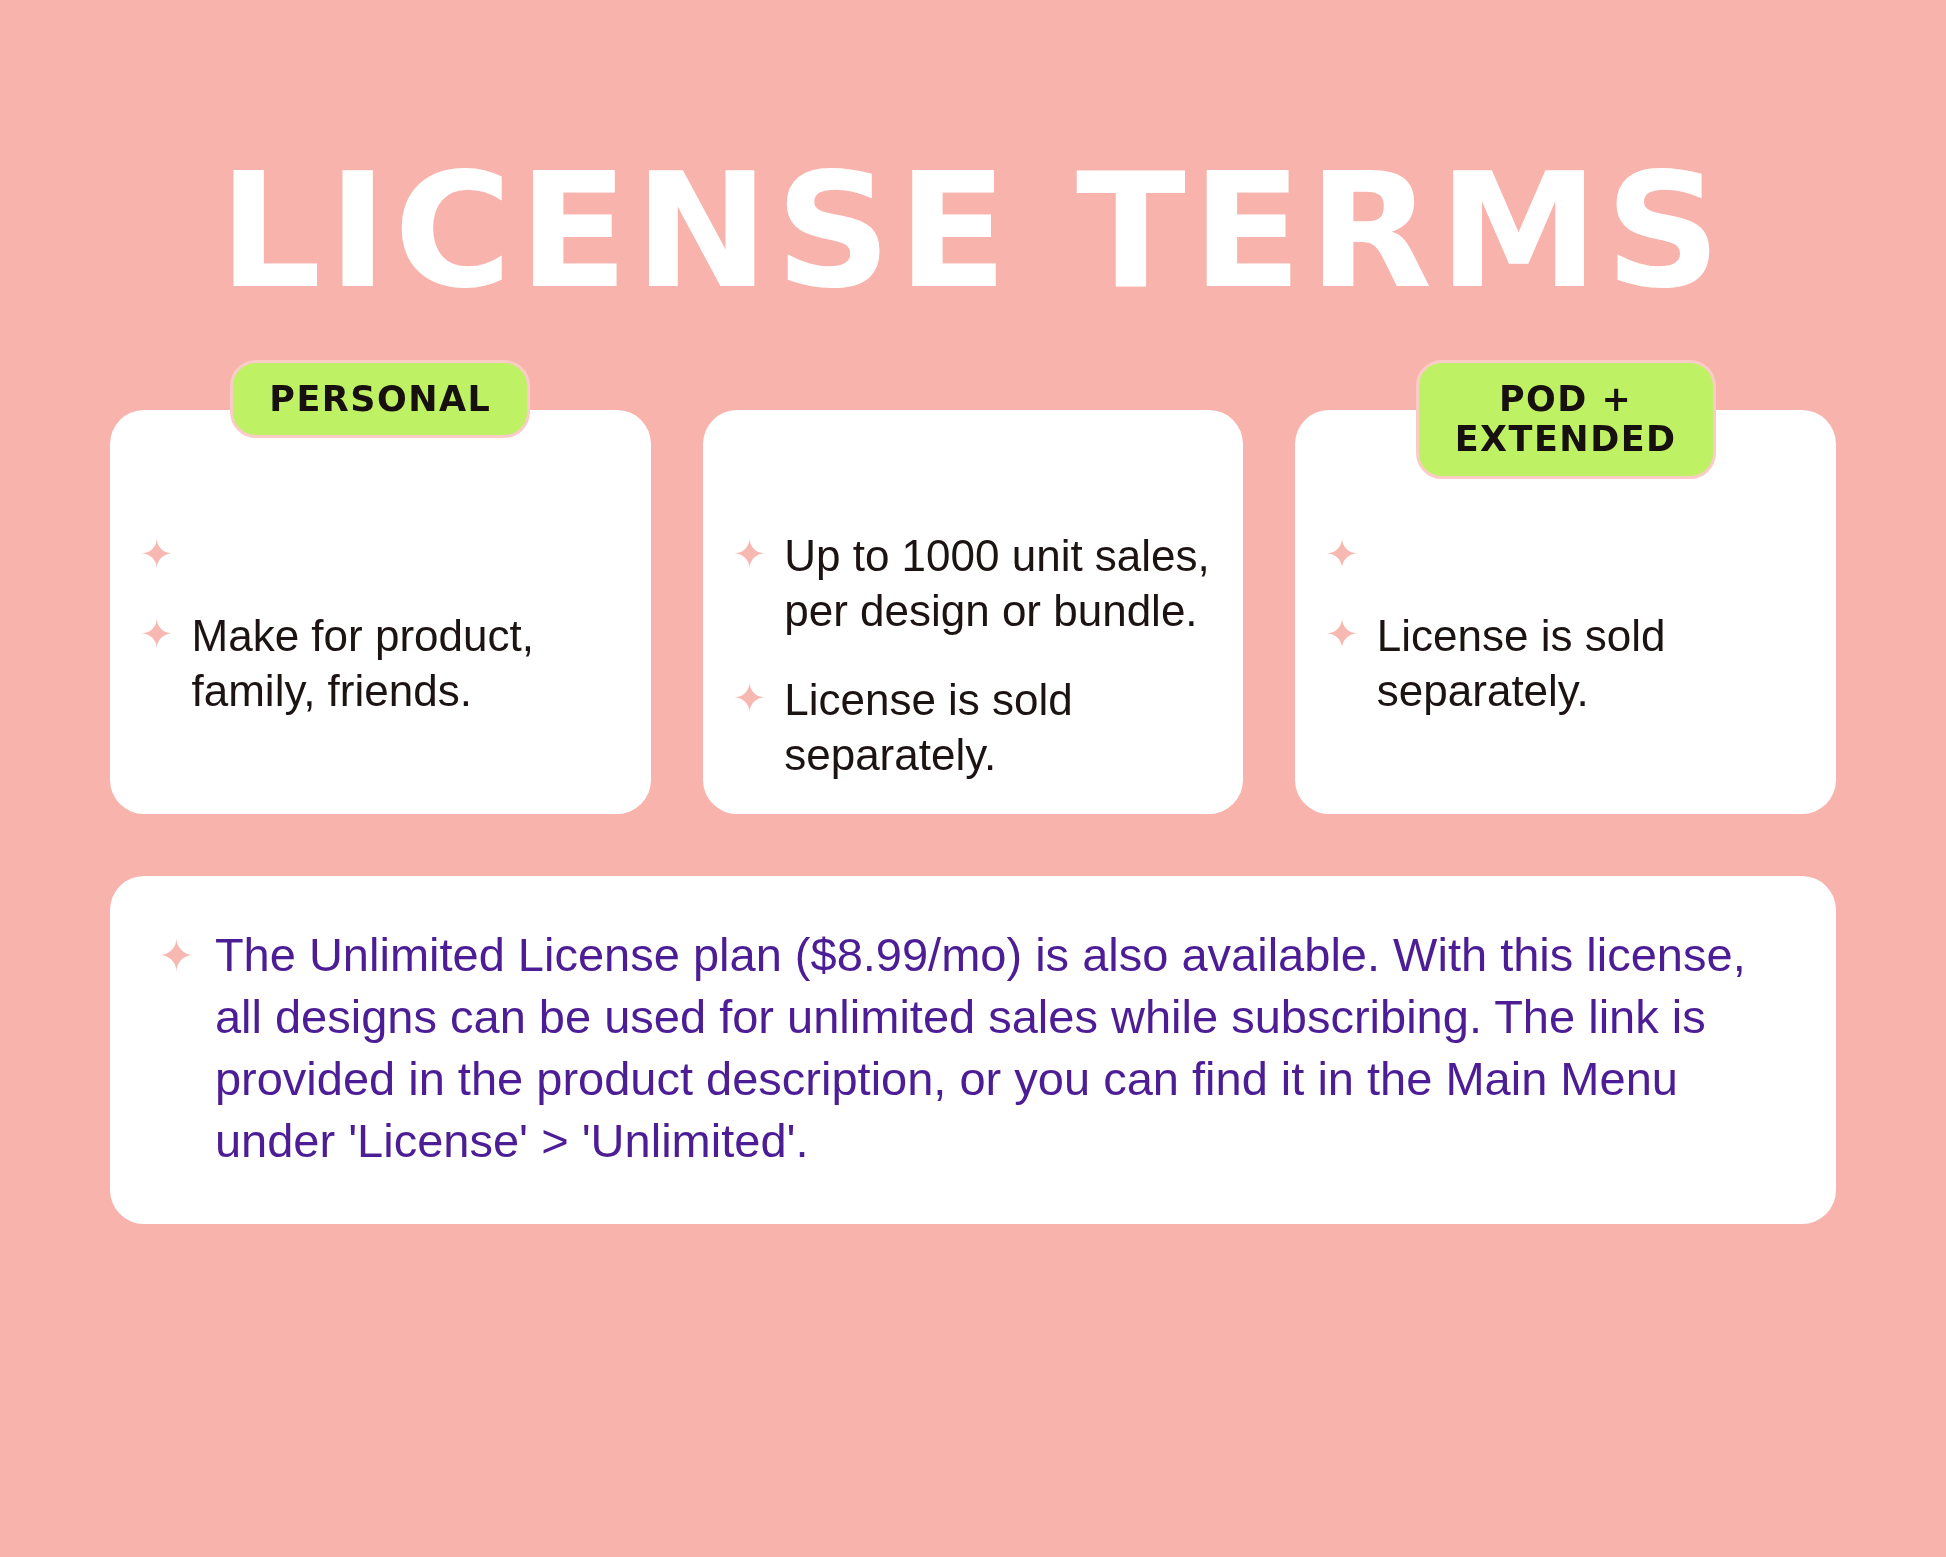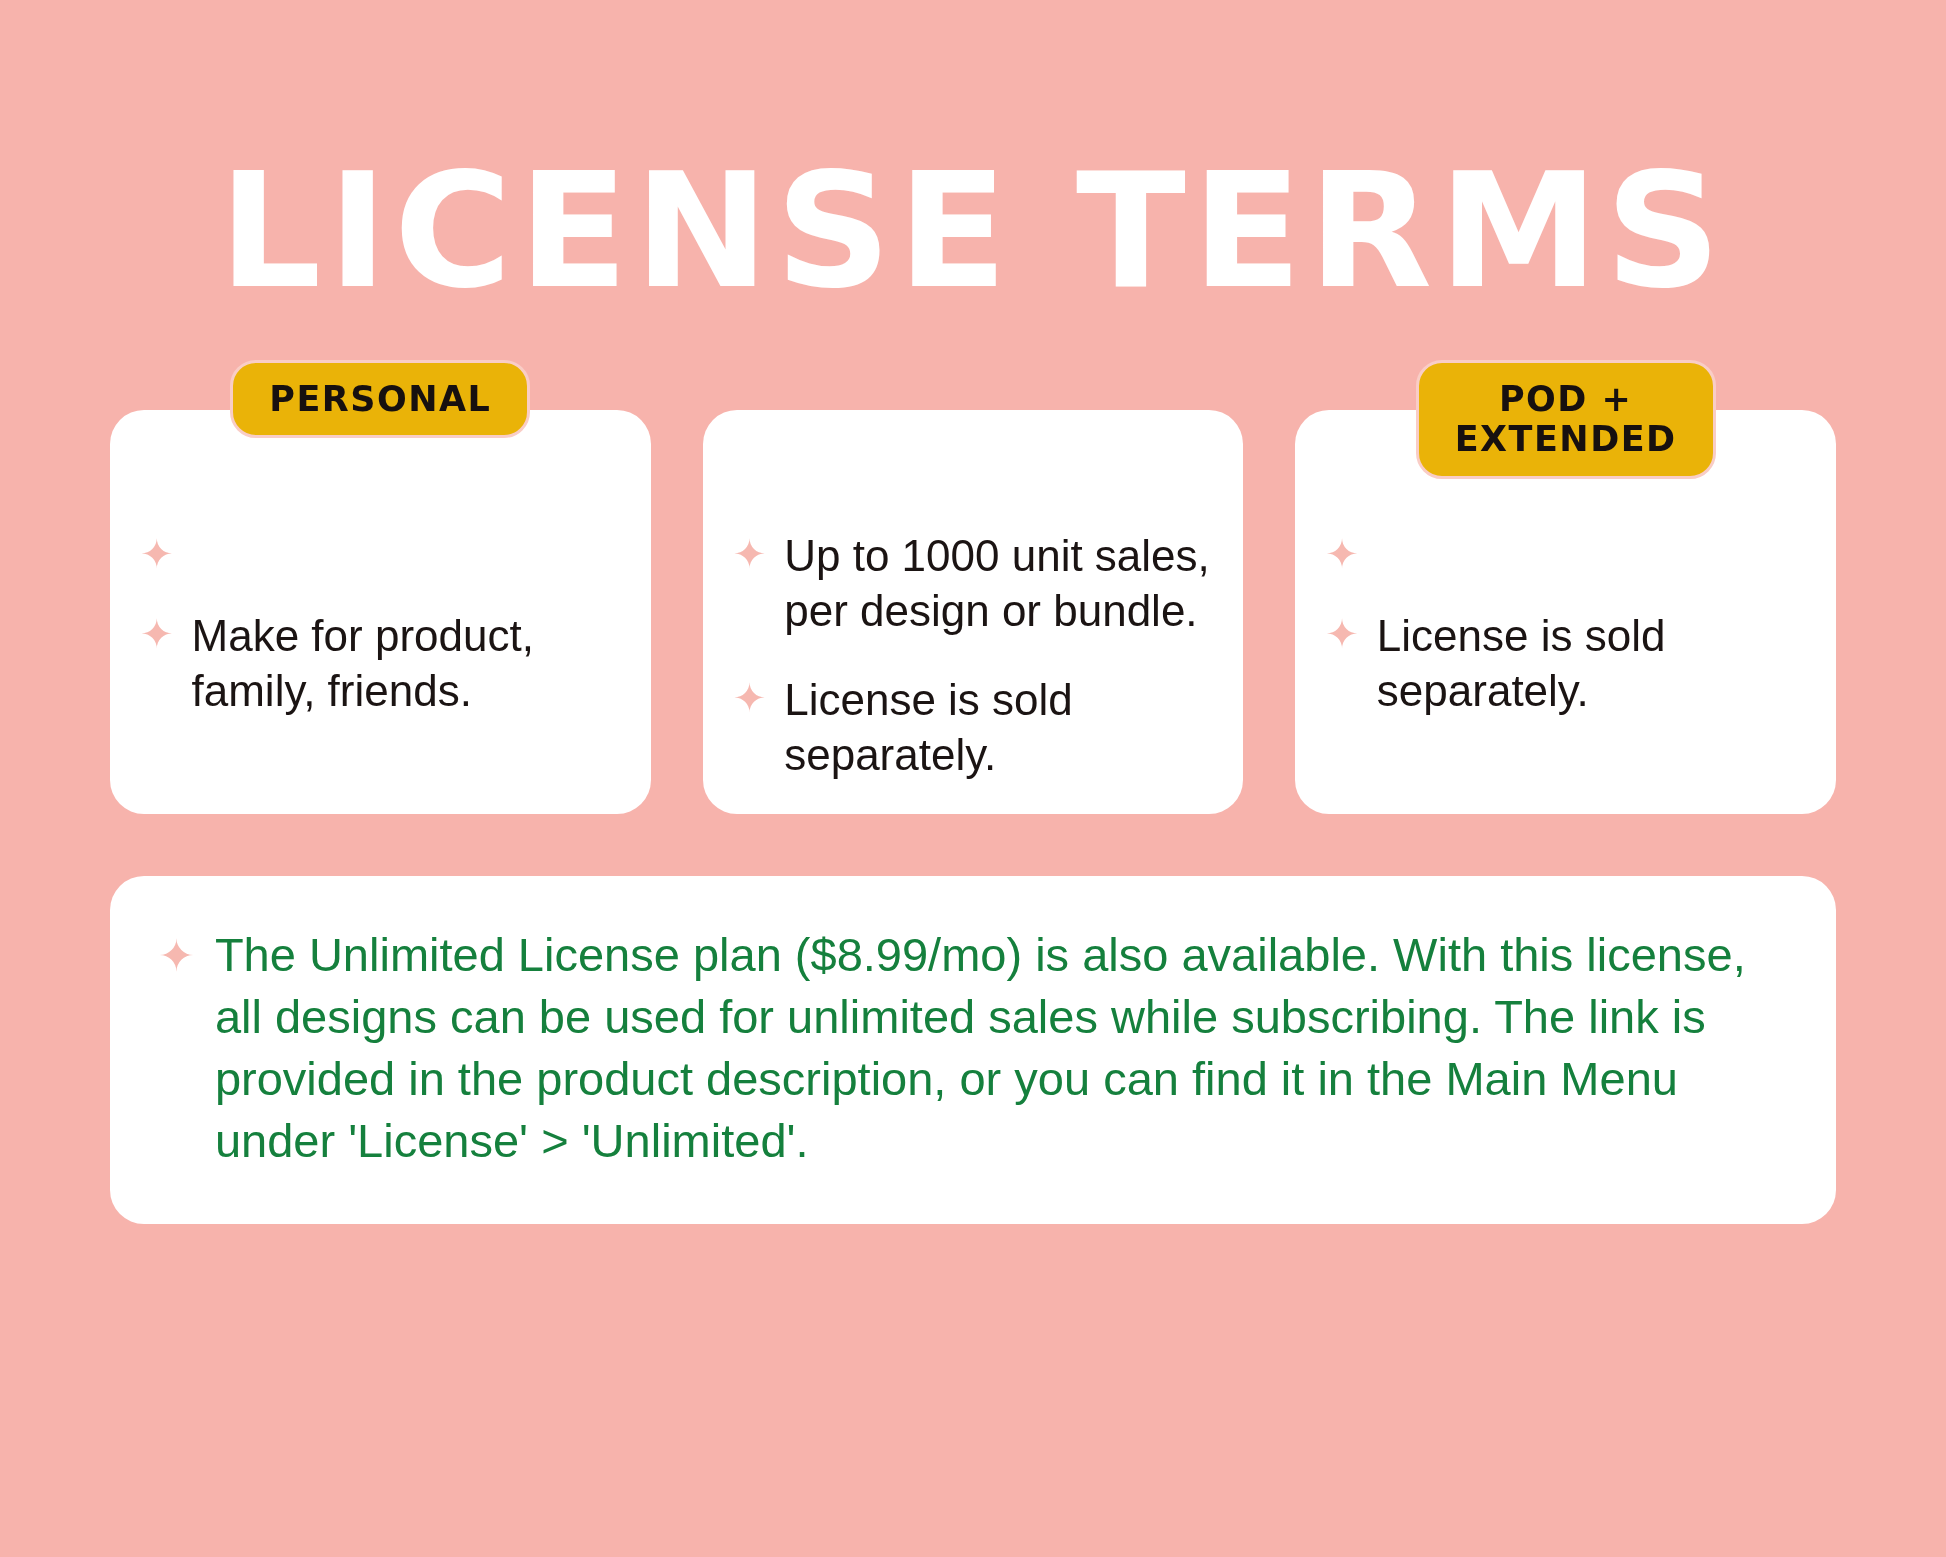--- a/index.html
+++ b/index.html
@@ -49,21 +49,21 @@
     border-radius: 34px;
     min-height: 400px;
     padding: 118px 30px 32px 30px;
     box-sizing: border-box;
   }
   .card-header {
     position: absolute;
     top: -50px;
     left: 50%;
     transform: translateX(-50%);
-    background: #eab308;
+    background: #bef264;
     border: 3px solid #f9cdc6;
     border-radius: 26px;
     padding: 16px 34px;
     min-width: 300px;
     box-sizing: border-box;
     text-align: center;
     font-family: "DejaVu Sans", sans-serif;
     font-weight: bold;
     font-size: 35px;
     letter-spacing: 1.5px;
@@ -108,21 +108,21 @@
   }
   .note-star {
     color: #f6b8b0;
     font-size: 44px;
     line-height: 1;
     margin-right: 20px;
     margin-top: 10px;
     flex: 0 0 auto;
   }
   .note-text {
-    color: #15803d;
+    color: #4c1d95;
     font-size: 47px;
     line-height: 1.32;
   }
 </style>
 </head>
 <body>
 
 <div class="page">
 
   <div class="title">LICENSE TERMS</div>

